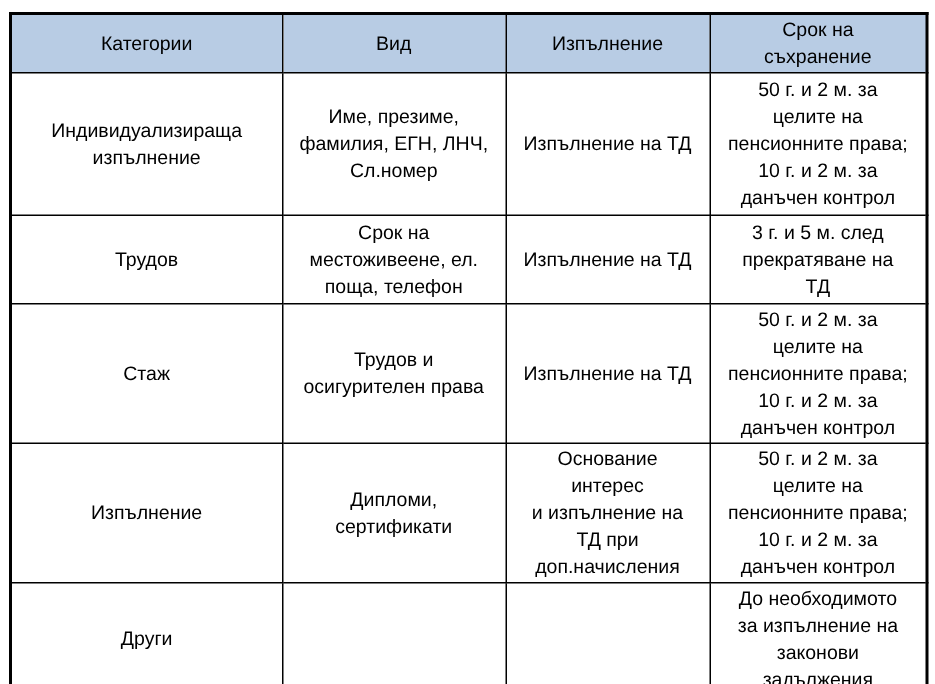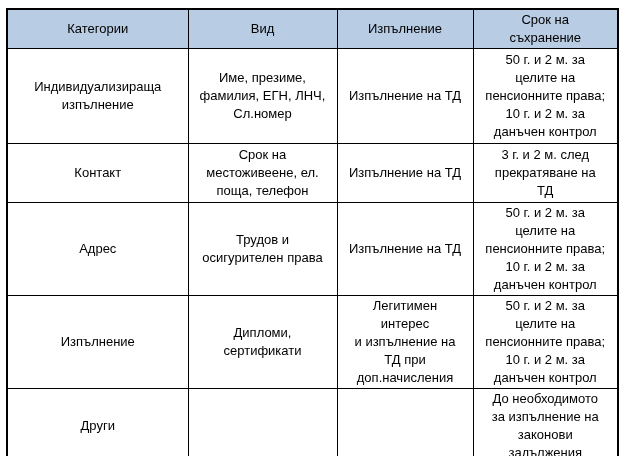--- a/index.html
+++ b/index.html
@@ -71,45 +71,45 @@
 фамилия, ЕГН, ЛНЧ,
 Сл.номер</td>
       <td>Изпълнение на ТД</td>
       <td>50 г. и 2 м. за
 целите на
 пенсионните права;
 10 г. и 2 м. за
 данъчен контрол</td>
     </tr>
     <tr class="r1">
-      <td>Контакт</td>
+      <td>Трудов</td>
       <td>Срок на
 местоживеене, ел.
 поща, телефон</td>
       <td>Изпълнение на ТД</td>
-      <td>3 г. и 2 м. след
+      <td>3 г. и 5 м. след
 прекратяване на
 ТД</td>
     </tr>
     <tr class="r2">
-      <td>Адрес</td>
+      <td>Стаж</td>
       <td>Трудов и
 осигурителен права</td>
       <td>Изпълнение на ТД</td>
       <td>50 г. и 2 м. за
 целите на
 пенсионните права;
 10 г. и 2 м. за
 данъчен контрол</td>
     </tr>
     <tr class="r3">
       <td>Изпълнение</td>
       <td>Дипломи,
 сертификати</td>
-      <td>Легитимен
+      <td>Основание
 интерес
 и изпълнение на
 ТД при
 доп.начисления</td>
       <td>50 г. и 2 м. за
 целите на
 пенсионните права;
 10 г. и 2 м. за
 данъчен контрол</td>
     </tr>

